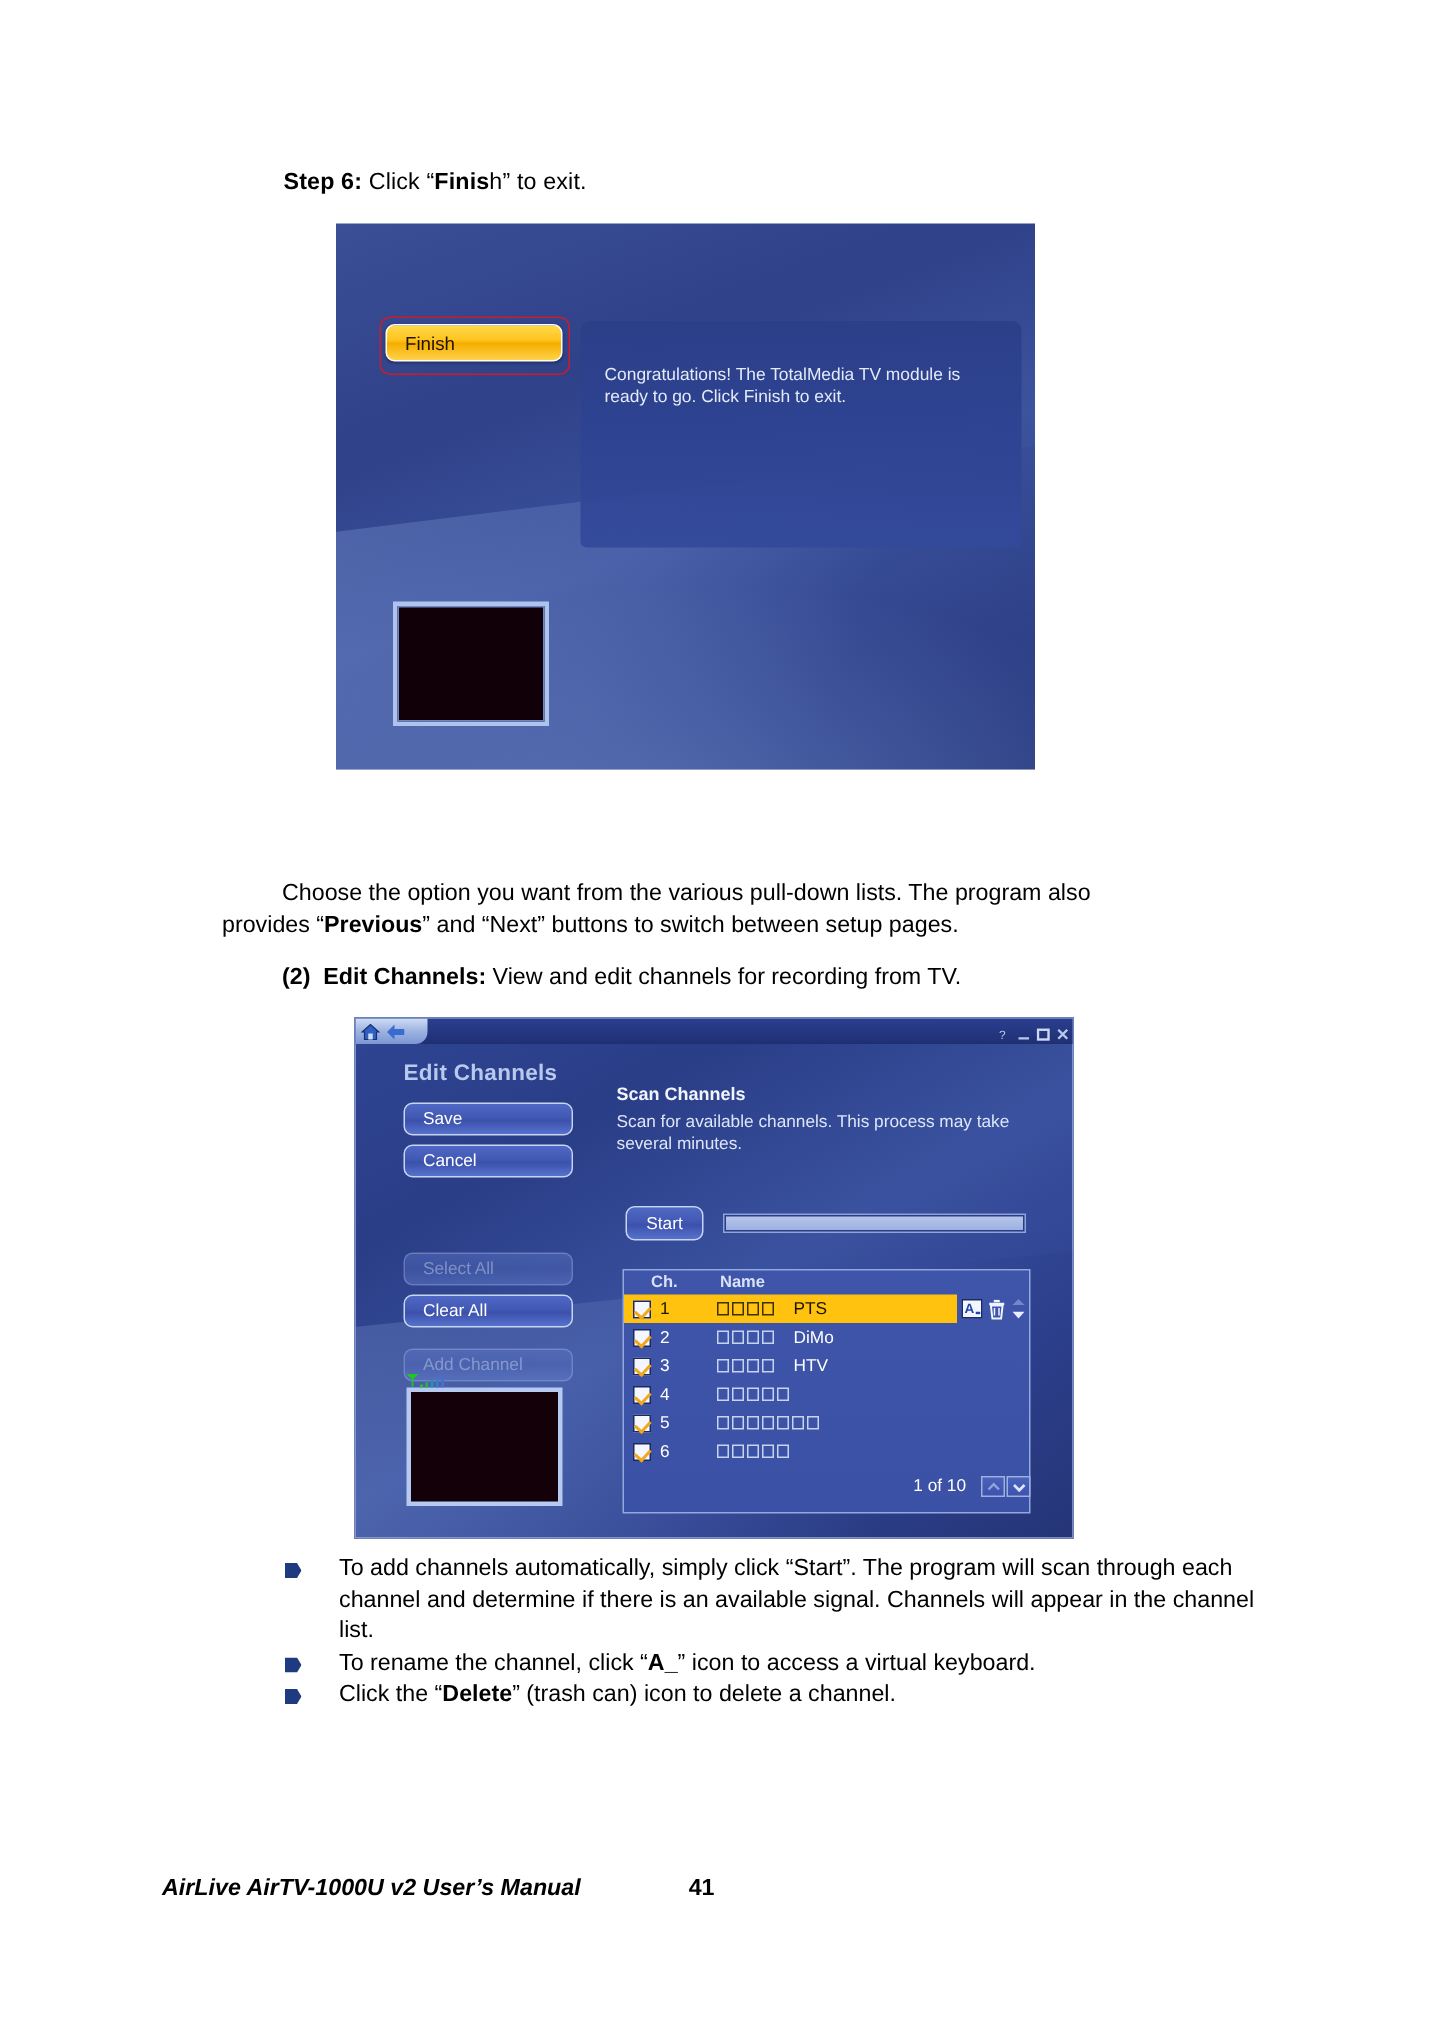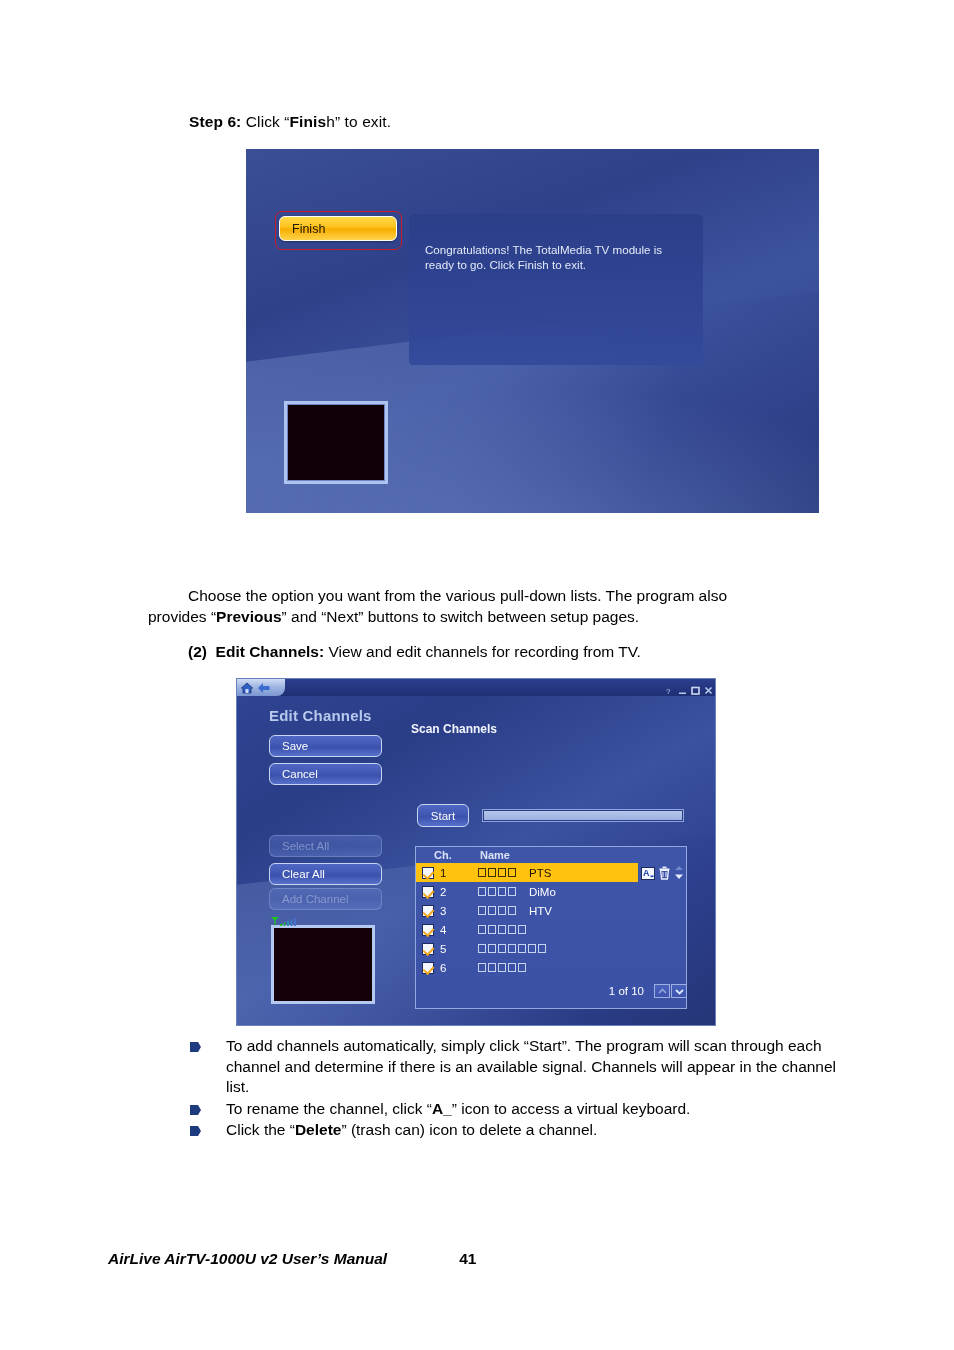--- a/index.html
+++ b/index.html
@@ -79,22 +79,22 @@
   }
   .footer .pg {
     font-style: normal;
     font-weight: bold;
     margin-left: 72px;
   }
 
   
   .shot1 {
     position: absolute;
-    left: 246px; top: 149px;
-    width: 573px; height: 364px;
+    left: 224px; top: 149px;
+    width: 466px; height: 364px;
     background:
       radial-gradient(ellipse 120% 90% at 55% 120%, rgba(120,150,215,0.55) 0%, rgba(120,150,215,0) 60%),
       linear-gradient(160deg, #3a4f96 0%, #2f4189 30%, #3c539e 55%, #32458e 78%, #2b3c80 100%);
     overflow: hidden;
   }
   .shot1::after {
     content: "";
     position: absolute;
     left: -10%; top: 48%;
     width: 130%; height: 70%;
@@ -230,21 +230,21 @@
   }
   .sidebtn.dim {
     border: 1px solid rgba(168,186,230,0.35);
     background: linear-gradient(to bottom, rgba(95,120,200,0.45) 0%, rgba(80,105,185,0.45) 50%, rgba(105,130,210,0.45) 100%);
     color: rgba(205,218,245,0.45);
   }
   #btn-save      { top: 56px; }
   #btn-cancel    { top: 84px; text-align: right; }
   #btn-selectall { top: 156px; }
   #btn-clearall  { top: 184px; }
-  #btn-addch     { top: 209px; }
+  #btn-addch     { top: 220px; }
 
   .signal {
     position: absolute;
     left: 33px; top: 234px;
     z-index: 7;
   }
   .preview2 {
     position: absolute;
     left: 34px; top: 246px;
     width: 104px; height: 79px;
@@ -493,20 +493,21 @@
         <rect x="20.5" y="2.6" width="2" height="6.4" fill="#3d7bc4"></rect>
         <rect x="24" y="1.2" width="2" height="7.8" fill="#4a6fc9"></rect>
       </svg>
     </div>
 
     <div class="preview2">
       <div class="inner"></div>
     </div>
 
     <div class="scan-title">Scan Channels</div>
+    <div class="scan-desc">Scan for available channels. This process may take several minutes.</div>
 
     <div class="start-btn">Start</div>
 
     <div class="progress">
       <div class="fill"></div>
     </div>
 
     <div class="chanlist">
       <div class="ch-head">
         <span class="c1">Ch.</span>

